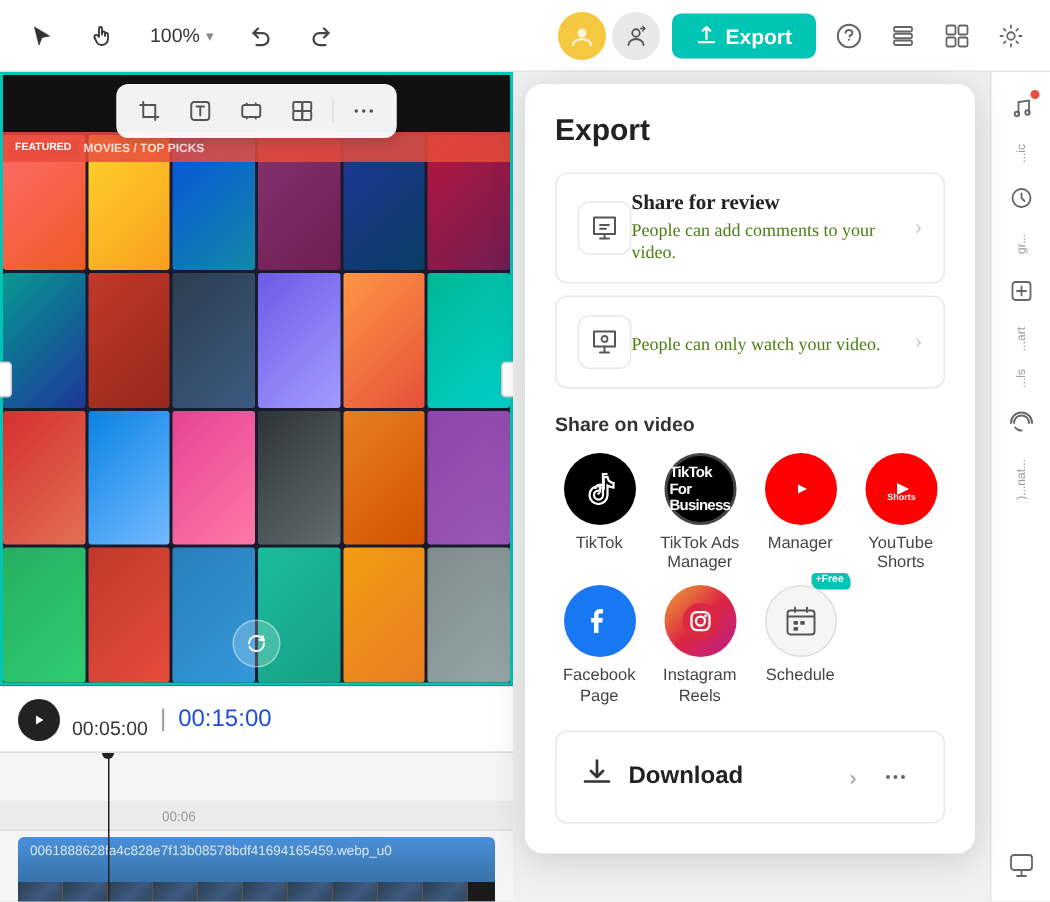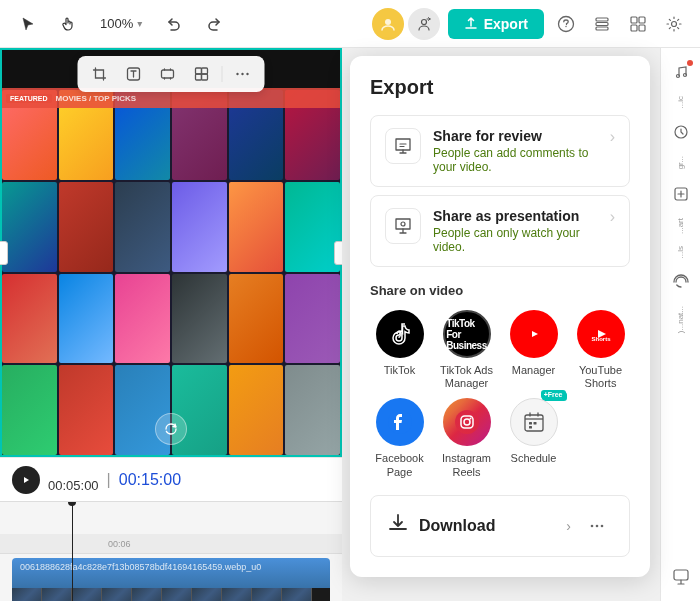--- a/index.html
+++ b/index.html
@@ -486,22 +486,24 @@
       color: #222;
       margin-bottom: 16px;
     }
 
     .share-card {
       border: 1px solid #e8e8e8;
       border-radius: 8px;
       padding: 12px 14px;
       margin-bottom: 8px;
       display: flex;
-      gap: 12px;
-      cursor: pointer;
+      align-items: center;
+      gap: 0;
+      cursor: pointer;
+      font-family: Liberation Serif, serif;
     }
     .share-card-icon {
       width: 36px;
       height: 36px;
       border: 1px solid #e8e8e8;
       border-radius: 8px;
       display: flex;
       align-items: center;
       justify-content: center;
       font-size: 18px;
@@ -851,21 +853,20 @@
 
       <div class="share-card">
         <div class="share-card-icon">
           <svg width="20" height="20" viewBox="0 0 20 20" fill="none">
             <path d="M3 3H17V13H3V3Z" stroke="#555" stroke-width="1.3" stroke-linecap="round" stroke-linejoin="round"></path>
             <path d="M7 17H13M10 13V17" stroke="#555" stroke-width="1.3" stroke-linecap="round"></path>
             <circle cx="10" cy="8" r="2" stroke="#555" stroke-width="1.2"></circle>
           </svg>
         </div>
         <div class="share-card-text">
-          <div class="share-card-title">Share as presentation</div>
           <div class="share-card-sub">People can only watch your video.</div>
         </div>
         <div class="share-card-chevron">›</div>
       </div>
 
       <div class="share-on-social-label">Share on video</div>
 
       <div class="social-grid">
 
         <div class="social-item">

